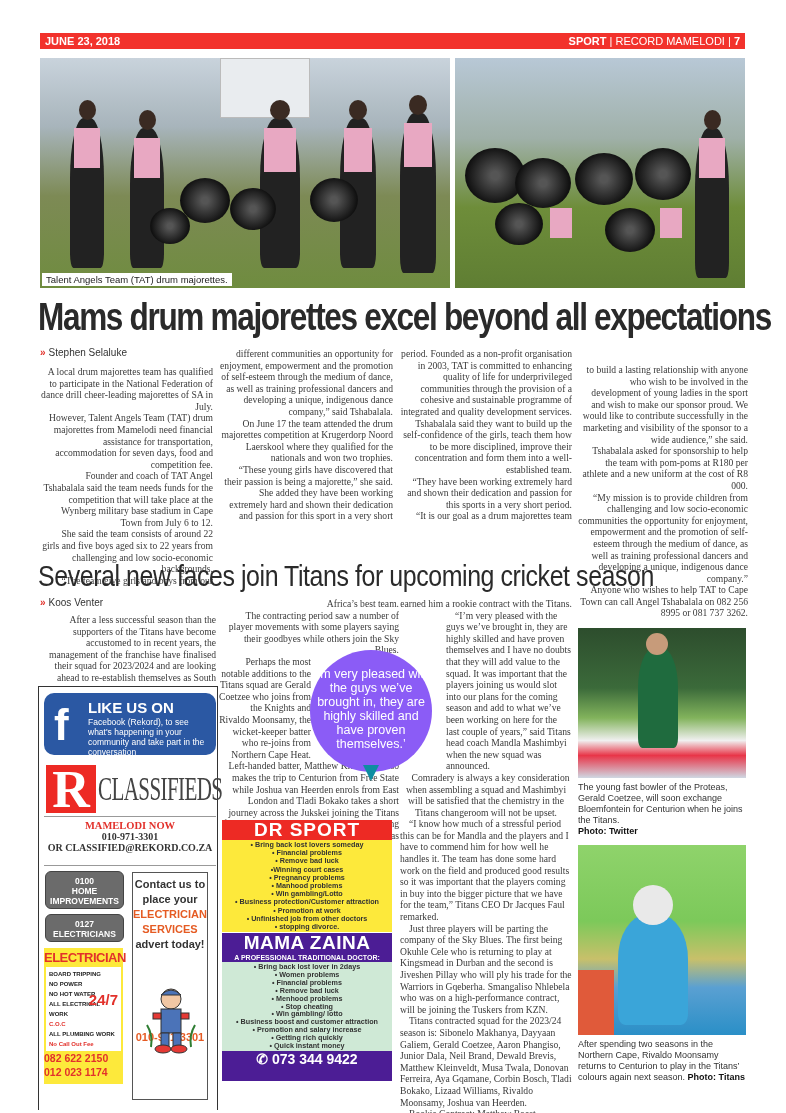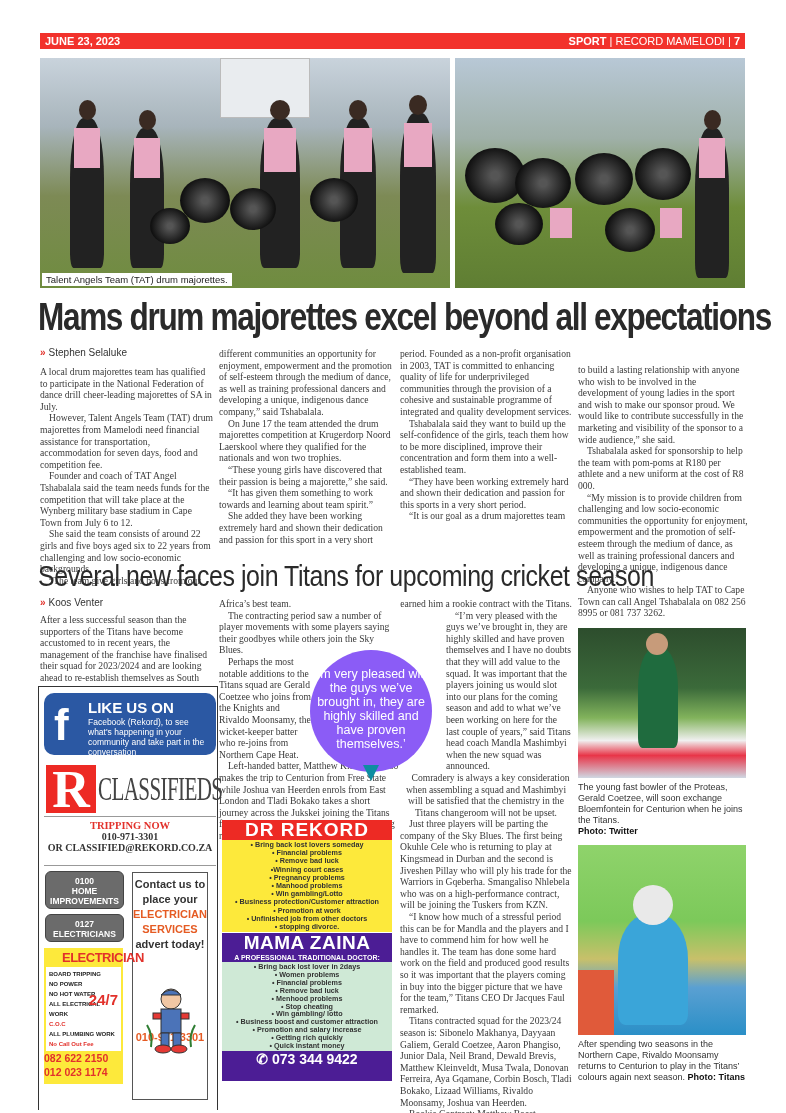--- a/index.html
+++ b/index.html
@@ -12,21 +12,21 @@
 .ph1{left:40px;width:410px;background:linear-gradient(180deg,#c9d3dc 0%,#a7b4bb 30%,#7d8a55 60%,#6f8c3f 100%)}
 .ph2{left:455px;width:290px;background:linear-gradient(180deg,#b8c8d6 0%,#9fb0a8 35%,#6e8d3a 65%,#5f7e33 100%)}
 .girl{position:absolute;border-radius:40% 40% 10% 10%;background:#222}
 .girl:before{content:"";position:absolute;left:25%;top:-18px;width:50%;height:20px;border-radius:50%;background:#3a2a22}
 .pink{position:absolute;background:#e8a8c2}
 .pom{position:absolute;border-radius:50%;background:radial-gradient(circle,#555 10%,#111 70%)}
 .caption1{left:42px;top:273px;background:#fff;font-family:"Liberation Sans",sans-serif;font-size:9.5px;color:#222;padding:1px 4px}
 .h1{left:38px;top:296px;font-family:"Liberation Sans",sans-serif;font-weight:bold;font-size:38px;letter-spacing:-1.6px;color:#2a2a2a;transform:scaleX(0.83);transform-origin:left top;white-space:nowrap}
 .byline{font-family:"Liberation Sans",sans-serif;font-size:10px;color:#333}
 .byline .arr{color:#e2312b;font-weight:bold;margin-right:3px}
-.col{font-size:9.6px;line-height:11.6px;color:#3a3a3a;text-align:left}
+.col{font-size:9.6px;line-height:11.6px;color:#3a3a3a;text-align:right}
 .col p{text-indent:9px}
 .col p.first{text-indent:0}
 .h2{left:38px;top:560px;font-family:"Liberation Sans",sans-serif;font-size:29px;color:#2a2a2a;letter-spacing:-0.5px;transform:scaleX(0.86);transform-origin:left top;white-space:nowrap}
 .quote{left:310px;top:650px;width:122px;height:122px;border-radius:50%;background:#8b5cf6;color:#fff;font-family:"Liberation Sans",sans-serif;font-size:12.5px;line-height:14px;text-align:center;padding-top:17px}
 .quote-tail{left:363px;top:765px;width:0;height:0;border-left:8px solid transparent;border-right:8px solid transparent;border-top:16px solid #0e8da2}
 .side-photo1{left:578px;top:628px;width:168px;height:150px;background:linear-gradient(180deg,#2d4d2d 0%,#3b6a3a 40%,#82b35c 60%,#f0f0f0 75%,#e83548 85%,#cfd8e3 100%)}
 .side-photo2{left:578px;top:845px;width:168px;height:190px;background:linear-gradient(180deg,#8fd36b 0%,#7cc95a 40%,#c8c06a 60%,#5aa0d2 75%,#2a8fc7 100%)}
 .cap{font-family:"Liberation Sans",sans-serif;font-size:9px;line-height:11px;color:#333}
 .cap b{color:#111}
 .adbox{left:38px;top:686px;width:180px;height:424px;border:1px solid #333;border-right:none;border-bottom:none}
@@ -38,21 +38,21 @@
 .classifieds{left:98px;top:770px;font-size:34px;color:#444;transform:scaleX(0.62);transform-origin:left top;white-space:nowrap;letter-spacing:-1px}
 .hr{height:1px;background:#999}
 .adv{left:44px;top:820px;width:172px;text-align:center;font-weight:bold}
 .adv .a1{color:#e2312b;font-size:10.5px}
 .adv .a2{color:#333;font-size:10px}
 .adv .a3{color:#333;font-size:10px}
 .pill{position:absolute;background:#6b6b6b;color:#fff;border:1px solid #444;border-radius:6px;text-align:center;font-family:"Liberation Sans",sans-serif;font-size:8.5px;line-height:10px;font-weight:bold;padding-top:4px}
 .contact{left:132px;top:872px;width:76px;height:228px;border:1px solid #555;text-align:center;font-family:"Liberation Sans",sans-serif;font-weight:bold;font-size:11px;line-height:15px;padding-top:4px}
 .contact .red{color:#e55b23}
 .elec{left:44px;top:948px;width:79px;height:136px;background:#fde93b;font-family:"Liberation Sans",sans-serif;font-weight:bold}
-.elec .title{color:#e2312b;font-size:13px;padding:2px 18px;letter-spacing:-0.5px}
+.elec .title{color:#e2312b;font-size:13px;padding:2px 0;letter-spacing:-0.5px}
 .elec .list{background:#fff;margin:0 2px;font-size:6px;line-height:10px;color:#222;padding:2px 3px;position:relative}
 .elec .list .red{color:#e2312b}
 .elec .big{position:absolute;right:3px;top:28px;color:#e2312b;font-size:15px}
 .elec .num{color:#e2312b;font-size:10.5px;text-align:left;line-height:14px}
 .drp{left:222px;top:820px;width:170px;height:110px;background:#ed2a24;font-family:"Liberation Sans",sans-serif;font-weight:bold;text-align:center;color:#fff}
 .drp .name{font-size:19px;letter-spacing:1px;line-height:20px}
 .drp .body{background:#fde93b;color:#333;font-size:7.2px;line-height:8.2px;padding:1px 0}
 .drp .guar{font-size:5.5px;line-height:8px}
 .drp .phone{font-size:14px;line-height:15px}
 .mz{left:222px;top:933px;width:170px;height:148px;background:#4c1d95;font-family:"Liberation Sans",sans-serif;font-weight:bold;text-align:center;color:#fff}
@@ -60,21 +60,21 @@
 .mz .sub{font-size:7px;line-height:9px}
 .mz .body{background:#cfe9d6;color:#333;font-size:7.2px;line-height:7.9px;padding:1px 0}
 .mz .phone{font-size:14px;line-height:17px}
 .vline{position:absolute;width:1px;background:#333}
 .cartoon{left:143px;top:985px;width:56px;height:70px}
 </style>
 </head>
 <body>
 
 <div class="abs redbar">
-  <span>JUNE 23, 2023</span>
+  <span>JUNE 23, 2018</span>
   <span class="right">
     <b>SPORT</b>
     <span> | </span><span>RECORD MAMELODI</span><span> | </span>
     <b>7</b>
   </span>
 </div>
 
 <div class="abs photo ph1">
   <div style="position:absolute;left:180px;top:0;width:90px;height:60px;background:#e9ecef;border:1px solid #bbb"></div>
   <div class="girl" style="left:30px;top:60px;width:34px;height:150px"></div>
@@ -113,21 +113,20 @@
   <p class="first">A local drum majorettes team has qualified to participate in the National Federation of dance drill cheer-leading majorettes of SA in July.</p>
   <p>However, Talent Angels Team (TAT) drum majorettes from Mamelodi need financial assistance for transportation, accommodation for seven days, food and competition fee.</p>
   <p>Founder and coach of TAT Angel Tshabalala said the team needs funds for the competition that will take place at the Wynberg military base stadium in Cape Town from July 6 to 12.</p>
   <p>She said the team consists of around 22 girls and five boys aged six to 22 years from challenging and low socio-economic backgrounds.</p>
   <p>“The team give girls and boys from our</p>
 </div>
 <div class="abs col" style="left:219px;top:348px;width:174px">
   <p class="first">different communities an opportunity for enjoyment, empowerment and the promotion of self-esteem through the medium of dance, as well as training professional dancers and developing a unique, indigenous dance company,” said Tshabalala.</p>
   <p>On June 17 the team attended the drum majorettes competition at Krugerdorp Noord Laerskool where they qualified for the nationals and won two trophies.</p>
   <p>“These young girls have discovered that their passion is being a majorette,” she said.</p>
-  <p>“It has given them something to work towards and learning about team spirit.”</p>
   <p>She added they have been working extremely hard and shown their dedication and passion for this sport in a very short</p>
 </div>
 <div class="abs col" style="left:400px;top:348px;width:172px">
   <p class="first">period. Founded as a non-profit organisation in 2003, TAT is committed to enhancing quality of life for underprivileged communities through the provision of a cohesive and sustainable programme of integrated and quality development services.</p>
   <p>Tshabalala said they want to build up the self-confidence of the girls, teach them how to be more disciplined, improve their concentration and form them into a well-established team.</p>
   <p>“They have been working extremely hard and shown their dedication and passion for this sports in a very short period.</p>
   <p>“It is our goal as a drum majorettes team</p>
 </div>
 <div class="abs col" style="left:578px;top:364px;width:170px">
   <p class="first">to build a lasting relationship with anyone who wish to be involved in the development of young ladies in the sport and wish to make our sponsor proud. We would like to contribute successfully in the marketing and visibility of the sponsor to a wide audience,” she said.</p>
@@ -144,22 +143,22 @@
 <div class="abs col" style="left:219px;top:598px;width:180px">
   <p class="first">Africa’s best team.</p>
   <p>The contracting period saw a number of player movements with some players saying their goodbyes while others join the Sky Blues.</p>
   <p style="width:92px">Perhaps the most notable additions to the Titans squad are Gerald Coetzee who joins from the Knights and Rivaldo Moonsamy, the wicket-keeper batter who re-joins from Northern Cape Heat.</p>
   <p>Left-handed batter, Matthew Kleinveldt also makes the trip to Centurion from Free State while Joshua van Heerden enrols from East London and Tladi Bokako takes a short journey across the Jukskei joining the Titans from the Lions. The promise shown by young right-arm seamer, Matthew Boast, has</p>
 </div>
 <div class="abs col" style="left:400px;top:598px;width:172px;text-align:center">
   <p class="first">earned him a rookie contract with the Titans.</p>
   <p style="padding-left:46px;text-align:left">“I’m very pleased with the guys we’ve brought in, they are highly skilled and have proven themselves and I have no doubts that they will add value to the squad. It was important that the players joining us would slot into our plans for the coming season and add to what we’ve been working on here for the last couple of years,” said Titans head coach Mandla Mashimbyi when the new squad was announced.</p>
   <p>Comradery is always a key consideration when assembling a squad and Mashimbyi will be satisfied that the chemistry in the Titans changeroom will not be upset.</p>
+  <p style="text-align:left">“I know how much of a stressful period this can be for Mandla and the players and I have to commend him for how well he handles it. The team has done some hard work on the field and produced good results so it was important that the players coming in buy into the bigger picture that we have for the team,” Titans CEO Dr Jacques Faul remarked.</p>
   <p style="text-align:left">Just three players will be parting the company of the Sky Blues. The first being Okuhle Cele who is returning to play at Kingsmead in Durban and the second is Jiveshen Pillay who will ply his trade for the Warriors in Gqeberha. Smangaliso Nhlebela who was on a high-performance contract, will be joining the Tuskers from KZN.</p>
-  <p style="text-align:left">“I know how much of a stressful period this can be for Mandla and the players and I have to commend him for how well he handles it. The team has done some hard work on the field and produced good results so it was important that the players coming in buy into the bigger picture that we have for the team,” Titans CEO Dr Jacques Faul remarked.</p>
   <p style="text-align:left">Titans contracted squad for the 2023/24 season is: Sibonelo Makhanya, Dayyaan Galiem, Gerald Coetzee, Aaron Phangiso, Junior Dala, Neil Brand, Dewald Brevis, Matthew Kleinveldt, Musa Twala, Donovan Ferreira, Aya Gqamane, Corbin Bosch, Tladi Bokako, Lizaad Williams, Rivaldo Moonsamy, Joshua van Heerden.</p>
   <p style="text-align:left">Rookie Contract: Matthew Boast.</p>
 
 </div>
 <div class="abs quote">‘I’m very pleased with the guys we’ve brought in, they are highly skilled and have proven themselves.’</div>
 <div class="abs quote-tail"></div>
 
 <div class="abs side-photo1">
   <div style="position:absolute;left:60px;top:20px;width:40px;height:100px;background:#1f6b3e;border-radius:40% 40% 10% 10%"></div>
   <div style="position:absolute;left:68px;top:5px;width:22px;height:22px;background:#c79b7a;border-radius:50%"></div>
@@ -184,21 +183,21 @@
 <div class="abs fb">
   <span class="f">f</span>
   <span class="t1">LIKE US ON</span>
   <span class="t2">Facebook (Rekord), to see what's happening  in your community and take part in the conversation</span>
 </div>
 
 <div class="abs rlogo">R</div>
 <div class="abs classifieds">CLASSIFIEDS</div>
 <div class="abs hr" style="left:44px;top:816px;width:172px"></div>
 <div class="abs adv">
-  <div class="a1">TRIPPING NOW</div>
+  <div class="a1">MAMELODI NOW</div>
   <div class="a2">010-971-3301</div>
   <div class="a3">OR CLASSIFIED@REKORD.CO.ZA</div>
 </div>
 <div class="abs hr" style="left:44px;top:865px;width:172px"></div>
 
 <div class="pill" style="left:45px;top:871px;width:79px;height:38px">
   <div>0100</div>
   <div>HOME IMPROVEMENTS</div>
 </div>
 <div class="pill" style="left:45px;top:914px;width:79px;height:28px">
@@ -236,21 +235,21 @@
     <div class="red">C.O.C</div>
     <div>ALL PLUMBING WORK</div>
     <div class="red">No Call Out Fee</div>
     <span class="big">24/7</span>
   </div>
   <div class="num">082 622 2150</div>
   <div class="num">012 023 1174</div>
 </div>
 
 <div class="abs drp">
-  <div class="name">DR REKORD</div>
+  <div class="name">DR SPORT</div>
   <div class="body">
     <div>• Bring back lost lovers someday</div>
     <div>• Financial problems</div>
     <div>• Remove bad luck</div>
     <div>•Winning court cases</div>
     <div>• Pregnancy problems</div>
     <div>• Manhood problems</div>
     <div>• Win gambling/Lotto</div>
     <div>• Business protection/Customer attraction</div>
     <div>• Promotion at work</div>

